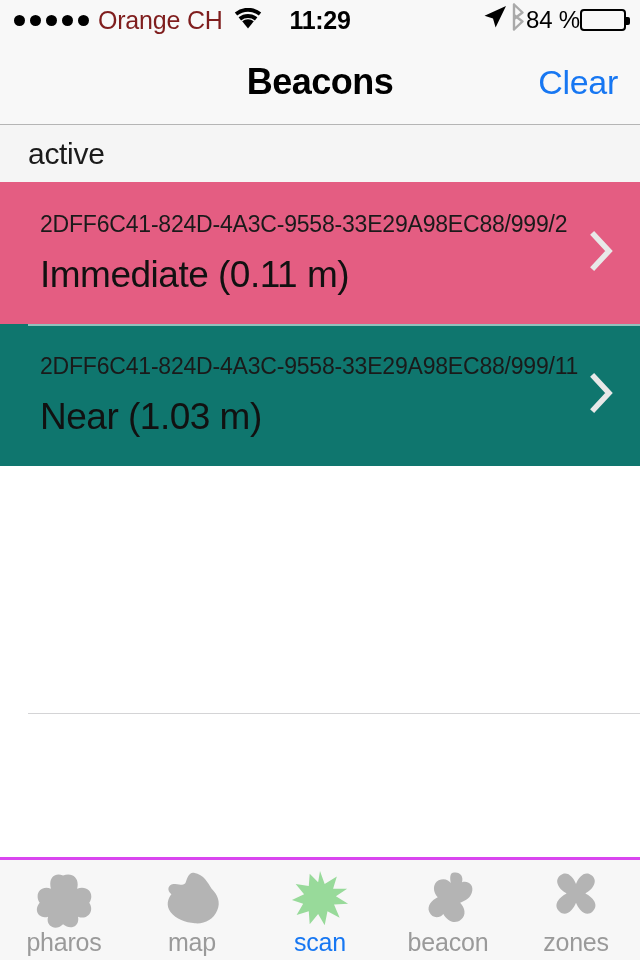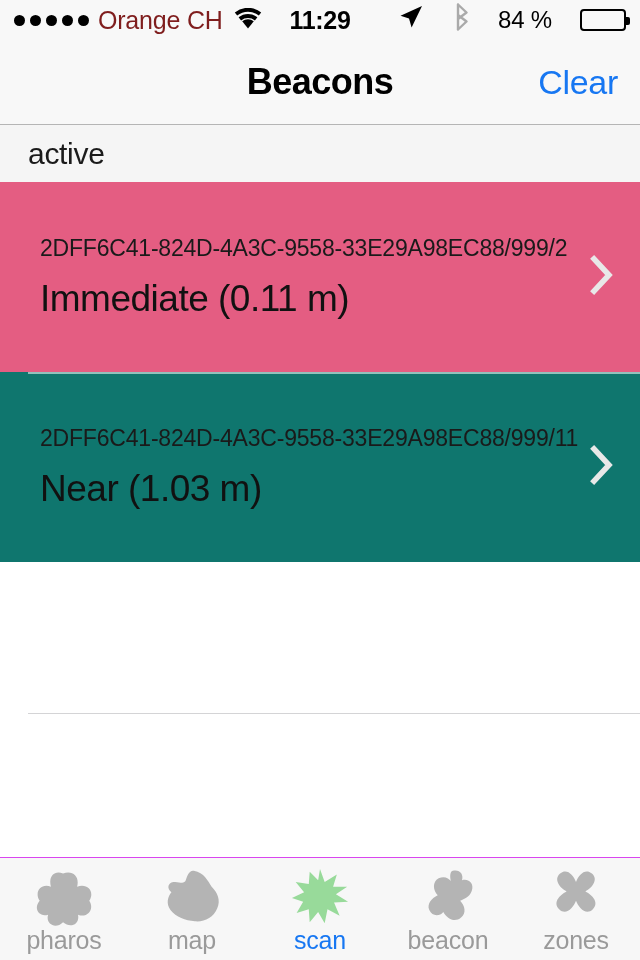--- a/index.html
+++ b/index.html
@@ -63,21 +63,21 @@
     text-align: center;
     font-size: 25px;
     font-weight: bold;
     letter-spacing: -0.3px;
     pointer-events: none;
   }
   .status-right {
     margin-left: auto;
     display: flex;
     align-items: center;
-    gap: 28px;
+    gap: 0;
   }
   .battery-text {
     font-size: 24px;
     letter-spacing: -0.2px;
   }
   .battery-shell {
     width: 46px;
     height: 22px;
     border: 2px solid #000;
     border-radius: 4px;
@@ -142,21 +142,21 @@
   }
 
   
   .list-area {
     flex: 1 1 auto;
     background: #ffffff;
     position: relative;
     overflow: hidden;
   }
   .beacon-row {
-    height: 190px;
+    height: 142px;
     position: relative;
     padding: 0 60px 0 40px;
     display: flex;
     flex-direction: column;
     justify-content: center;
     cursor: pointer;
   }
   .beacon-row + .beacon-row::before,
   .row-separator-top::before {
     content: "";
@@ -190,21 +190,21 @@
     right: 0;
     height: 1px;
     background: #d4d4d6;
   }
 
   
   .tab-bar {
     height: 103px;
     flex: 0 0 103px;
     background: #f7f7f7;
-    border-top: 1px solid #d946ef;
+    border-top: 3px solid #d946ef;
     display: flex;
     align-items: stretch;
   }
   .tab-item {
     flex: 1 1 20%;
     display: flex;
     flex-direction: column;
     align-items: center;
     justify-content: flex-start;
     padding-top: 10px;

